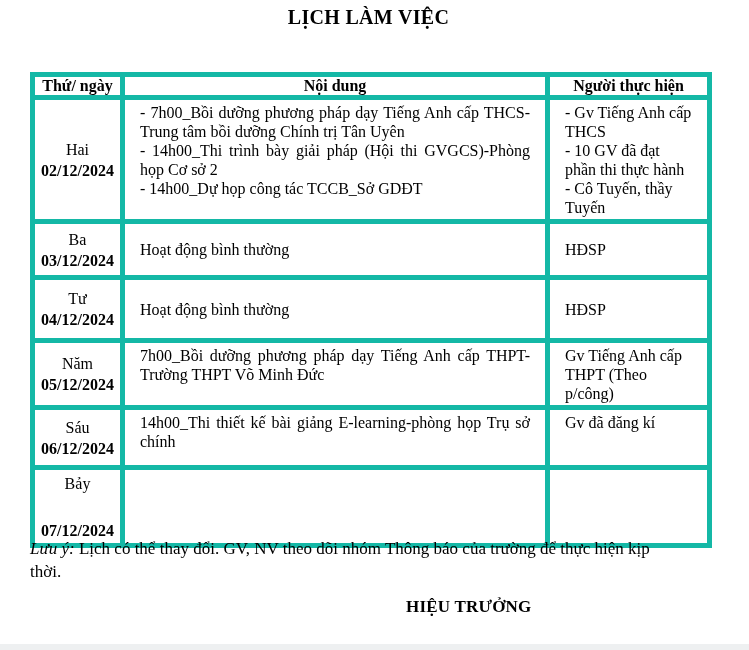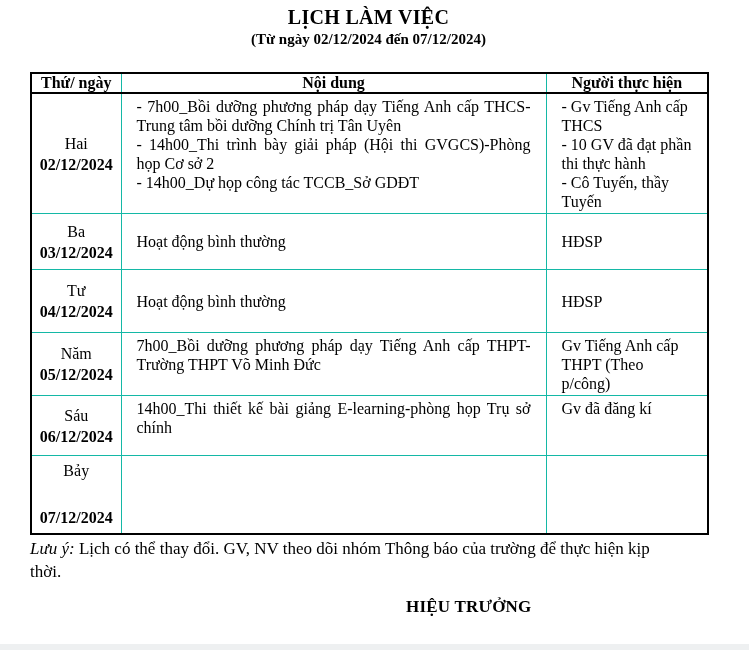--- a/index.html
+++ b/index.html
@@ -38,21 +38,21 @@
     position: absolute;
     left: 30px;
     top: 72px;
     width: 677px;
     border-collapse: collapse;
     table-layout: fixed;
     border: 2px solid #000;
     font-size: 16px;
   }
   #schedule th, #schedule td {
-    border: 1px solid #14b8a6;
+    border: 5px solid #14b8a6;
     overflow: hidden;
   }
   #schedule thead tr { height: 20px; }
   #schedule th {
     font-weight: bold;
     text-align: center;
     padding: 0;
     line-height: 18px;
     border-bottom: 2px solid #000;
   }
@@ -109,21 +109,20 @@
     background: #eef0f1;
   }
 </style>
 </head>
 <body>
 
 <div id="page">
 
   <div id="title-block">
     <div id="doc-title">LỊCH LÀM VIỆC</div>
-    <div id="doc-subtitle">(Từ ngày 02/12/2024 đến 07/12/2024)</div>
   </div>
 
   <table id="schedule">
     <colgroup>
       <col style="width:90px">
       <col style="width:425px">
       <col style="width:162px">
     </colgroup>
     <thead>
       <tr>

